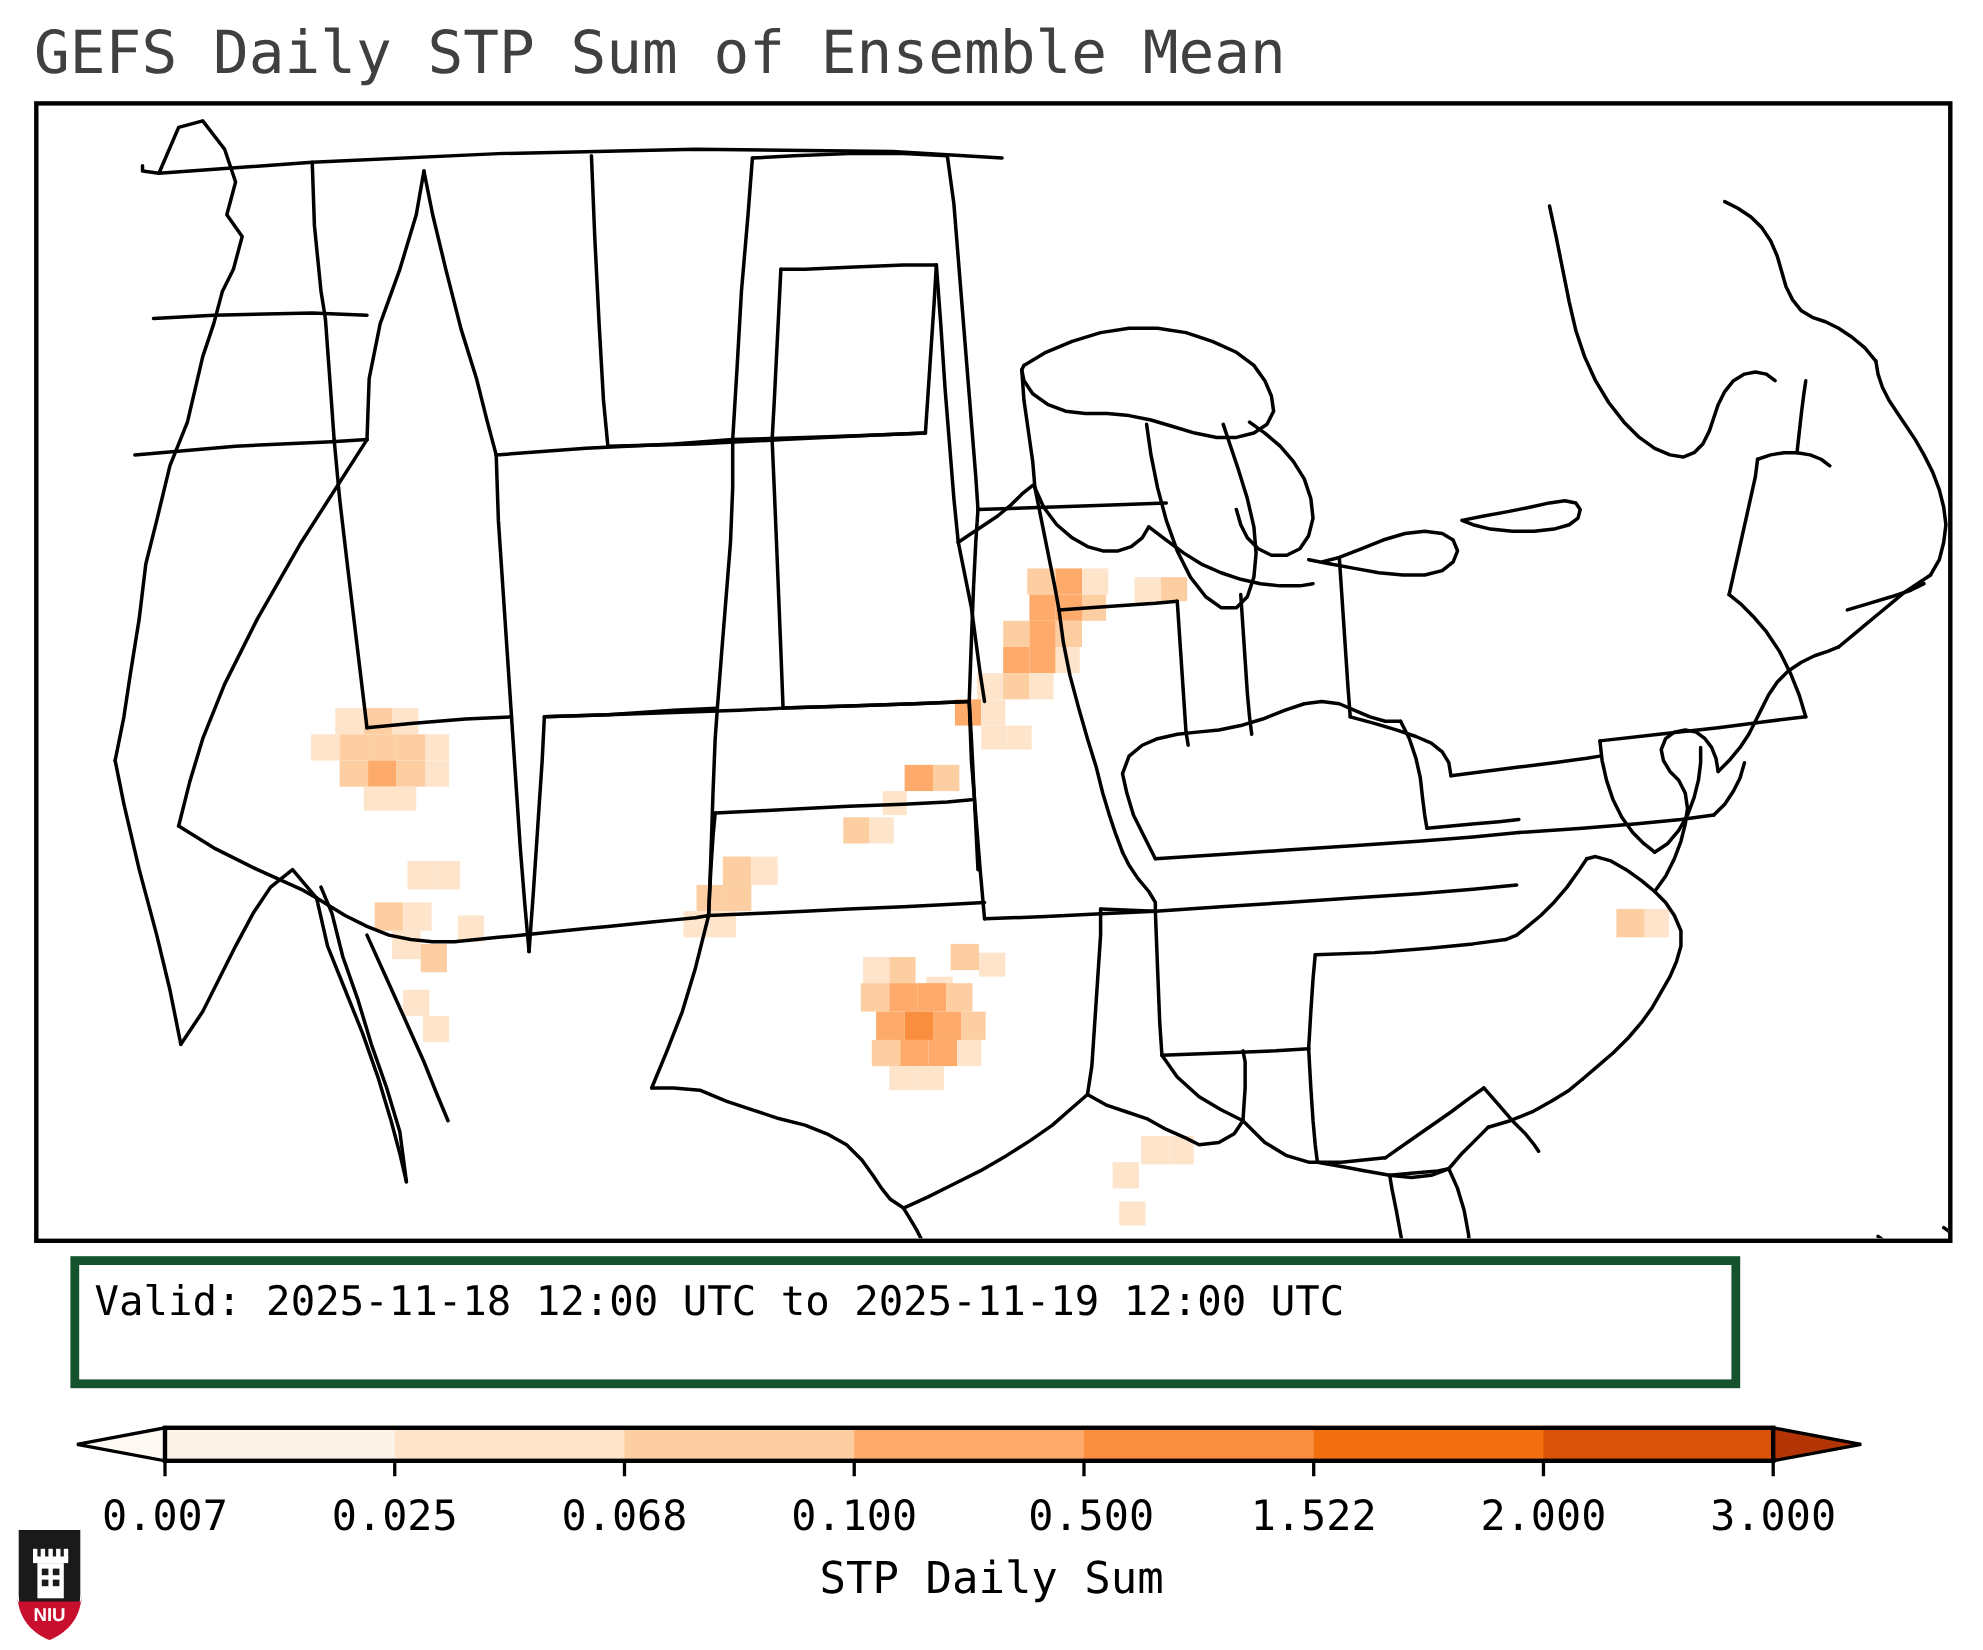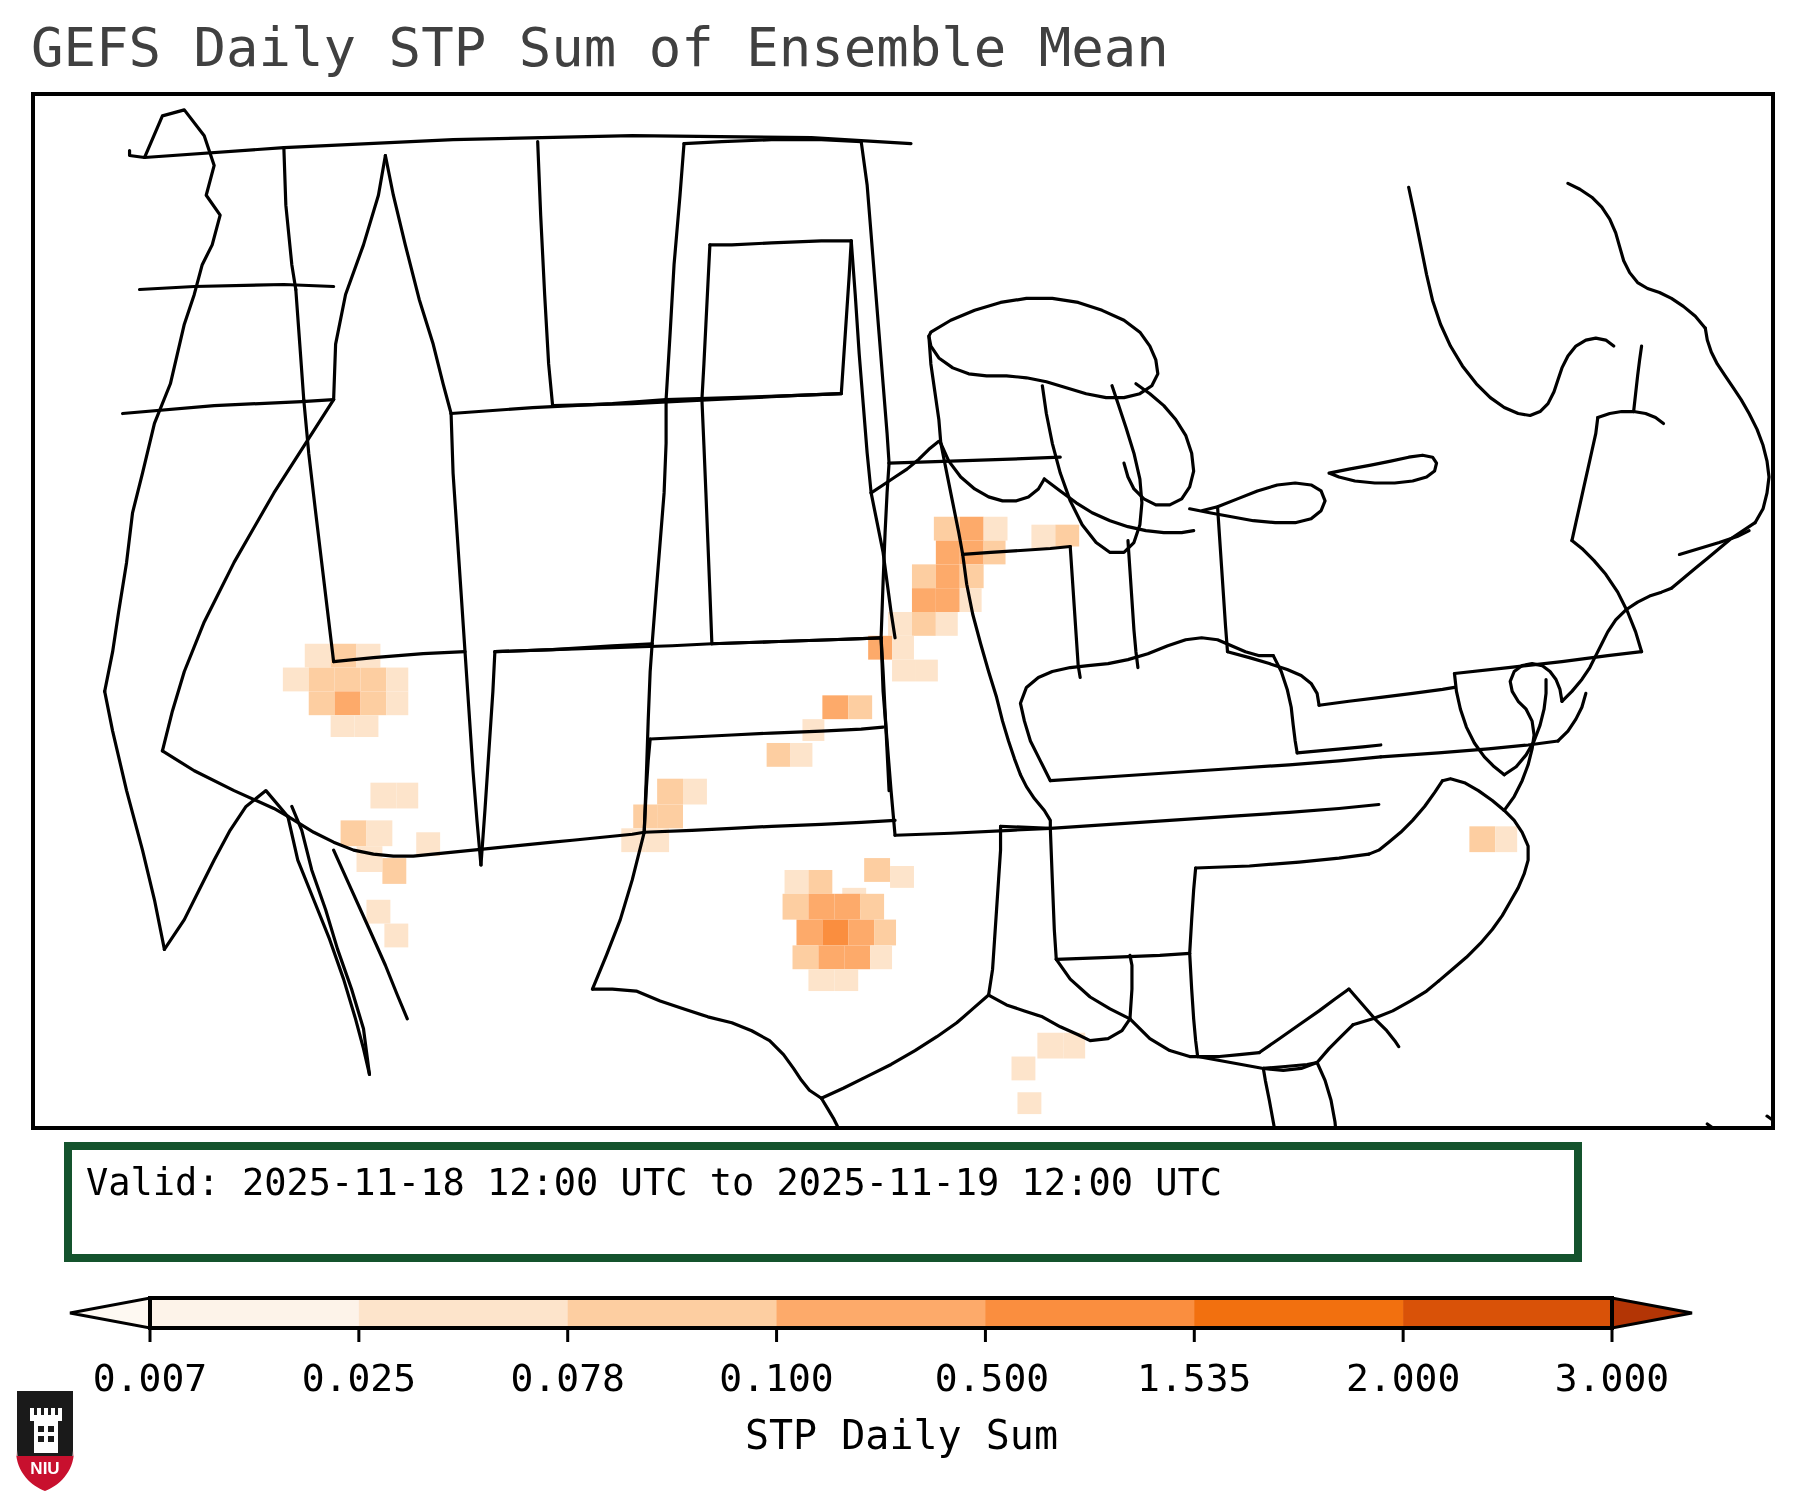--- a/index.html
+++ b/index.html
@@ -372,24 +372,24 @@
         <line x1="1194.2857142857142" y1="38" x2="1194.2857142857142" y2="52"></line>
         <line x1="1403.142857142857" y1="38" x2="1403.142857142857" y2="52"></line>
         <line x1="1612" y1="38" x2="1612" y2="52"></line>
       </g>
   </svg>
 </div>
 
 <div id="tick-labels">
     <div class="tick-label" style="left: 60px; width: 180px;">0.007</div>
     <div class="tick-label" style="left: 268.857px; width: 180px;">0.025</div>
-    <div class="tick-label" style="left: 477.714px; width: 180px;">0.078</div>
+    <div class="tick-label" style="left: 477.714px; width: 180px;">0.068</div>
     <div class="tick-label" style="left: 686.571px; width: 180px;">0.100</div>
     <div class="tick-label" style="left: 902px; width: 180px;">0.500</div>
-    <div class="tick-label" style="left: 1104.29px; width: 180px;">1.535</div>
+    <div class="tick-label" style="left: 1104.29px; width: 180px;">1.522</div>
     <div class="tick-label" style="left: 1313.14px; width: 180px;">2.000</div>
     <div class="tick-label" style="left: 1522px; width: 180px;">3.000</div>
   </div>
 
 <div id="cbar-title">STP Daily Sum</div>
 
 <div id="niu-logo">
   <svg viewBox="0 0 62 105" width="62" height="105">
     <path id="shield-bg" d="M2,2 H60 V62 C60,85 44,98 31,103 C18,98 2,85 2,62 Z" fill="#1a1a1a" stroke="#ffffff" stroke-width="2"></path>
     <g fill="#ffffff">

